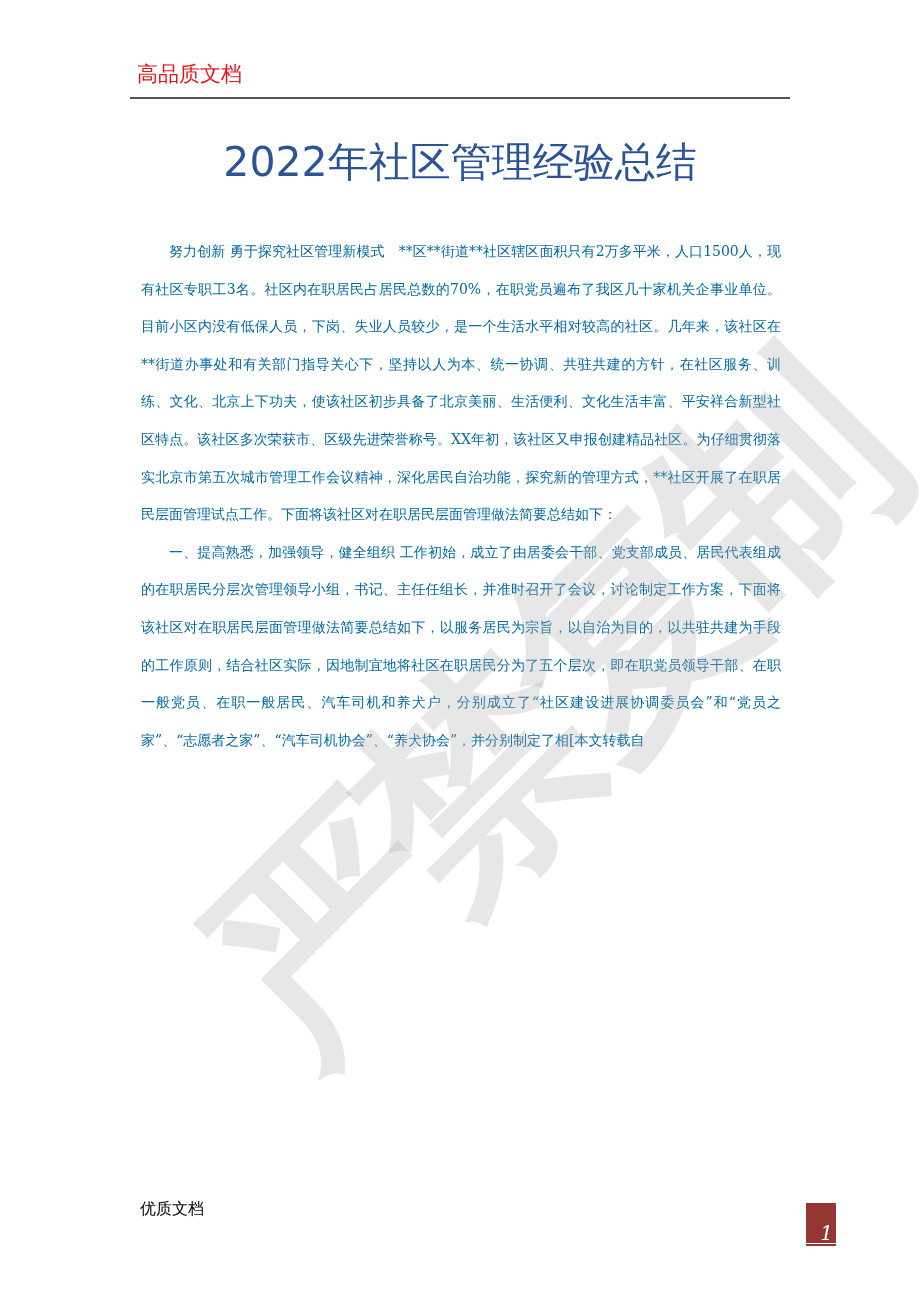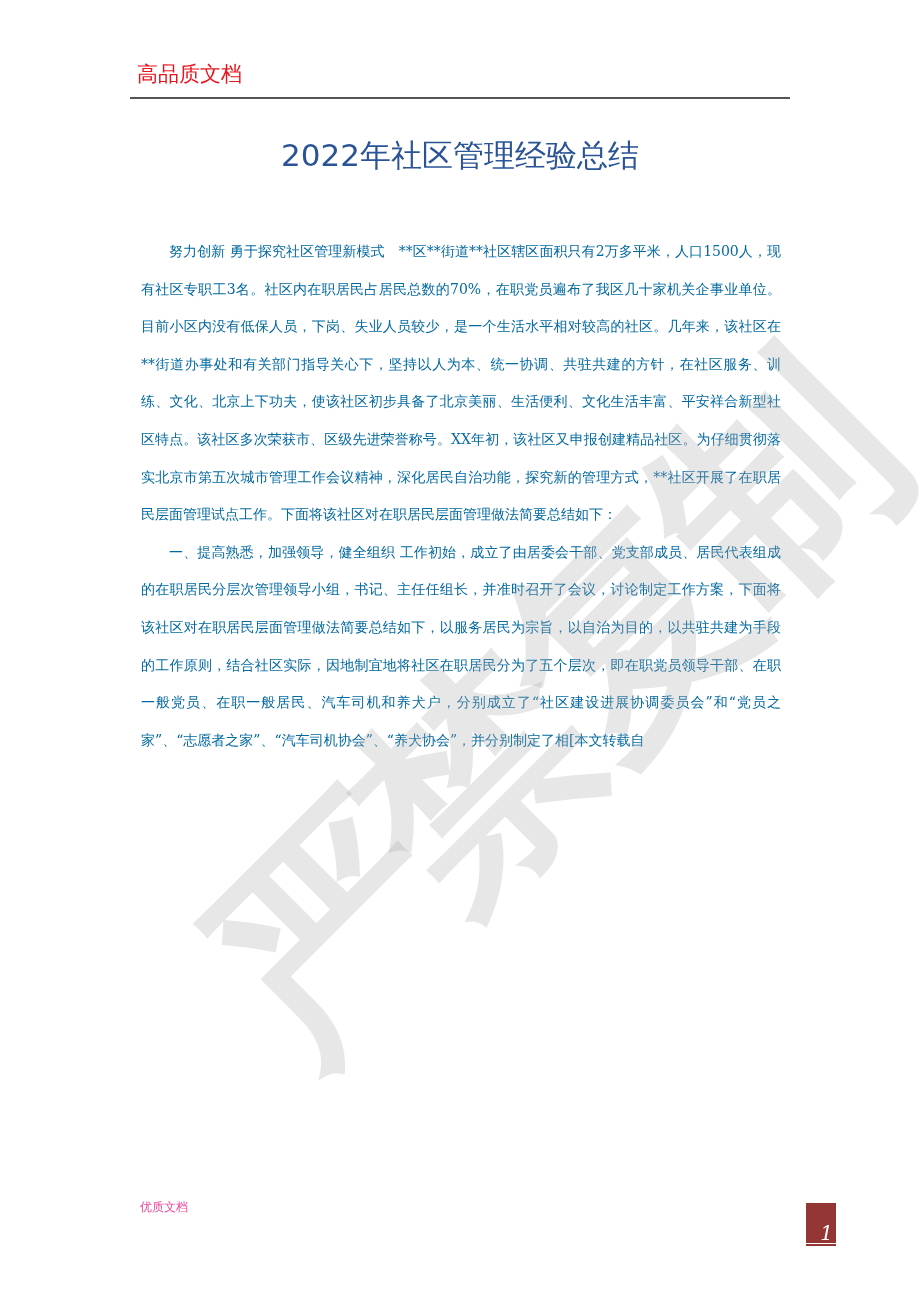--- a/index.html
+++ b/index.html
@@ -14,40 +14,40 @@
     font-size: 21px; color: #e8141c; letter-spacing: 0px;
   }
   .header-rule {
     position: absolute; left: 130px; top: 97px; width: 660px; height: 2px;
     background: #555555;
   }
   .title {
     position: absolute; left: 0; width: 920px; top: 135px;
     text-align: center;
     font-family: "DejaVu Sans", "Liberation Sans", sans-serif;
-    font-size: 31px; color: #2b5496; letter-spacing: 0px;
+    font-size: 41px; color: #2b5496; letter-spacing: 0px;
   }
   .body-text {
     position: absolute; left: 141px; top: 233px; width: 640px;
     font-size: 14px; line-height: 37.6px; color: #0369a1;
     text-align: justify;
   }
   .body-text p { margin: 0; text-indent: 2em; }
   .watermark {
     position: absolute; pointer-events: none;
     font-family: "DejaVu Sans", "Liberation Sans", sans-serif;
     color: rgba(170,170,170,0.28); font-weight: bold;
     font-size: 230px; letter-spacing: -20px;
     transform: rotate(-45deg);
     left: 130px; top: 560px; white-space: nowrap;
   }
   .footer-label {
     position: absolute; left: 140px; top: 1199px;
     font-family: Liberation Serif, serif;
-    font-size: 12px; color: #ec4899;
+    font-size: 16px; color: #000000;
   }
   .page-box {
     position: absolute; left: 806px; top: 1203px; width: 30px; height: 43px;
     background: #943634;
   }
   .page-num {
     position: absolute; right: 3px; bottom: 3px;
     font-family: "DejaVu Serif", "Liberation Serif", serif;
     font-style: italic; font-size: 20px; color: #ffffff; line-height: 1;
   }

